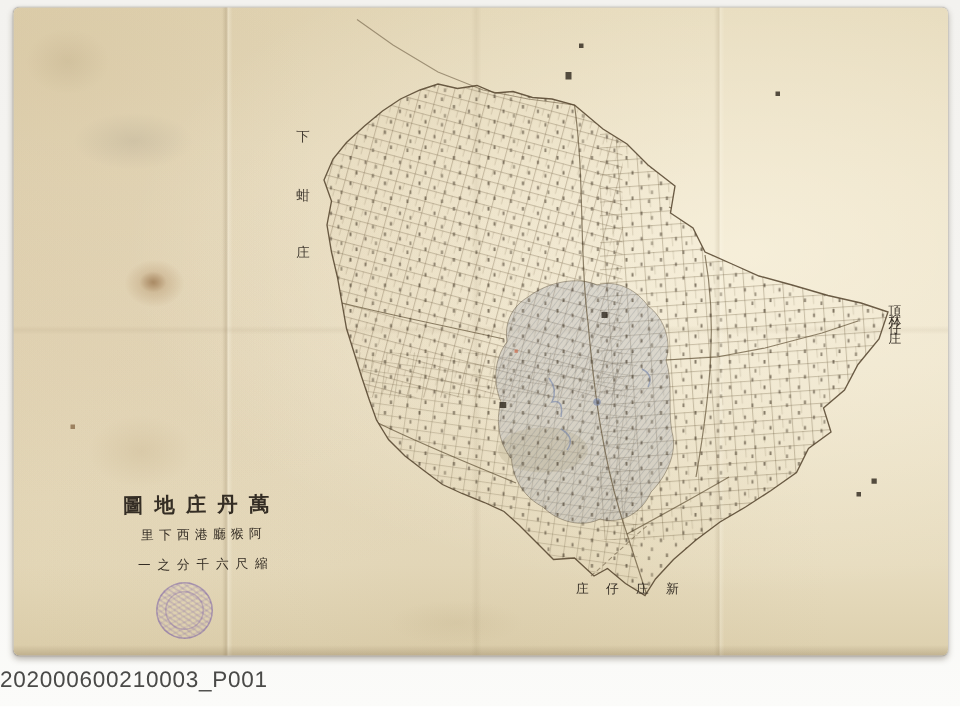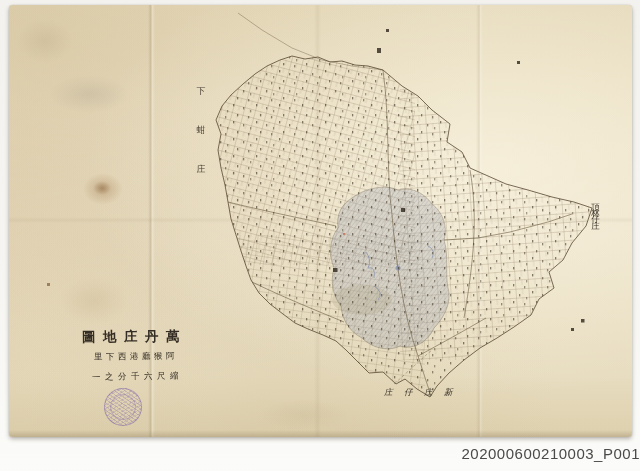--- a/index.html
+++ b/index.html
@@ -34,36 +34,36 @@
     background:linear-gradient(180deg,rgba(120,100,68,0),rgba(120,100,68,.07) 50%,rgba(120,100,68,0));}
   .stain{position:absolute;border-radius:50%;pointer-events:none;}
   
   .ink{position:absolute;color:#342d24;z-index:4;white-space:nowrap;}
   #title-line1{left:82px;top:328px;font-size:13.5px;letter-spacing:7.5px;font-weight:bold;transform:rotate(-.6deg);}
   #title-line2{left:94px;top:351px;font-size:8.5px;letter-spacing:3.5px;transform:rotate(-.8deg);}
   #title-line3{left:92px;top:371px;font-size:8.5px;letter-spacing:4.5px;transform:rotate(-.8deg);}
   .vlabel{writing-mode:vertical-rl;text-orientation:upright;}
   #label-west{left:194px;top:80px;font-size:9px;letter-spacing:38px;opacity:.9;}
   #label-northeast{left:590px;top:197px;font-size:8.5px;letter-spacing:5.5px;}
-  #label-south{left:384px;top:387px;font-size:8.5px;letter-spacing:11.5px;font-style:italic;}
+  #label-south{left:384px;top:387px;font-size:8.5px;letter-spacing:11.5px;}
   
   #seal{
     position:absolute;left:104px;top:388px;width:36px;height:36px;border-radius:50%;
     border:1.5px solid rgba(122,95,168,.50);z-index:4;
     background:
       repeating-linear-gradient(35deg, rgba(122,95,168,.26) 0 1px, transparent 1px 3px),
       repeating-linear-gradient(-28deg, rgba(122,95,168,.18) 0 1px, transparent 1px 3.4px);
     filter:blur(.3px);
   }
   #seal::after{content:"";position:absolute;inset:5px;border-radius:50%;border:1px solid rgba(122,95,168,.35);}
   
   #map-svg{position:absolute;left:0;top:0;z-index:3;pointer-events:none;}
   
   #caption{
-    position:absolute;left:0;top:445px;width:100%;text-align:right;
+    position:absolute;left:0;top:445px;width:100%;text-align:left;
     font-family:"Liberation Sans","DejaVu Sans",sans-serif;
     font-size:15px;color:#4a4a48;letter-spacing:.5px;z-index:5;
   }
 </style>
 </head>
 <body>
 
 <div id="stage">
 
   <div id="paper">

